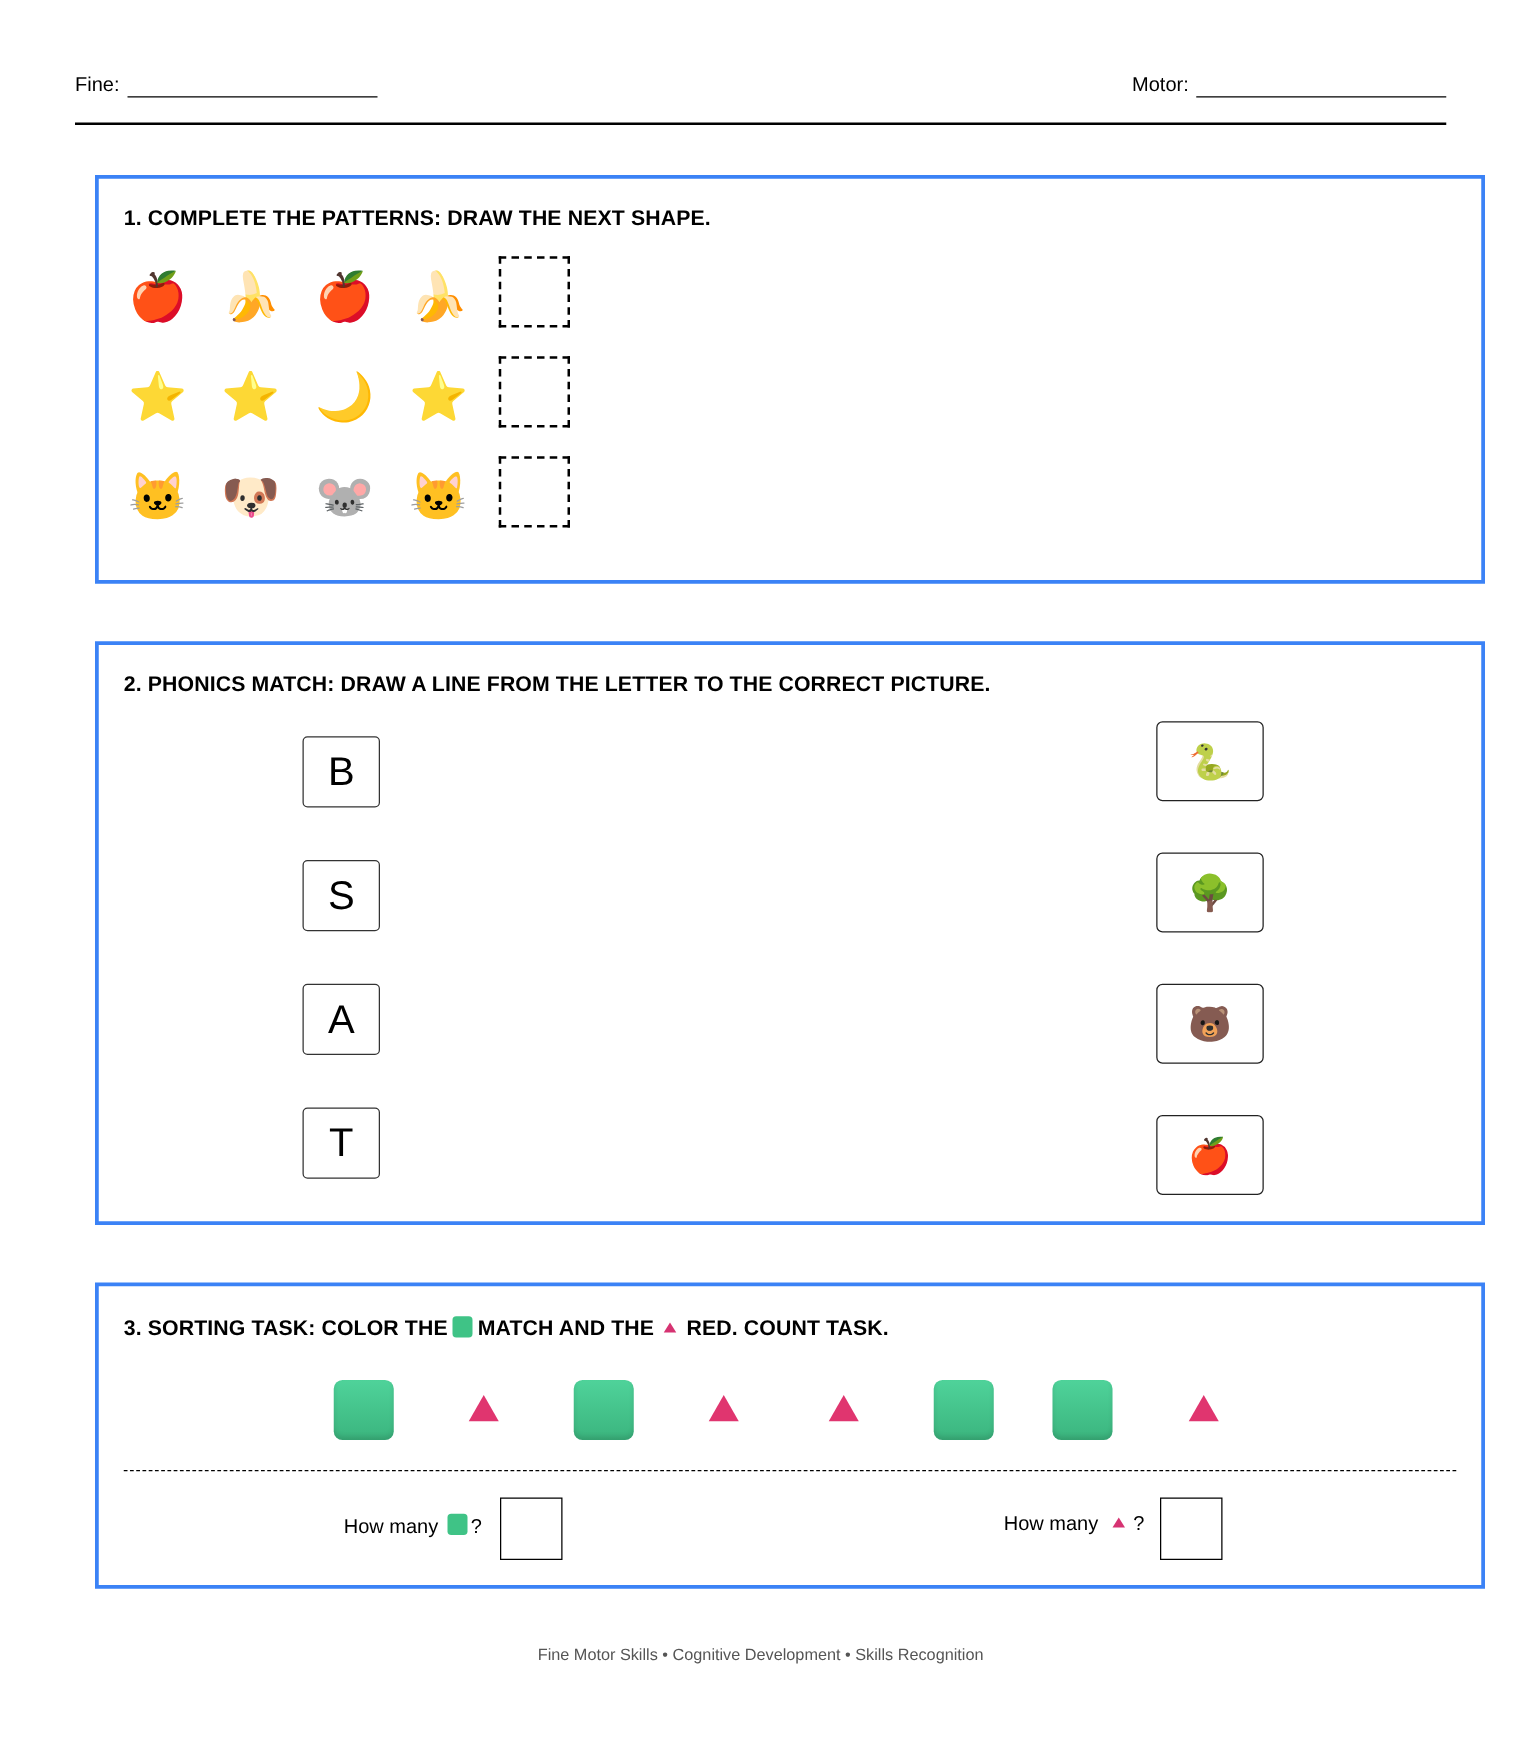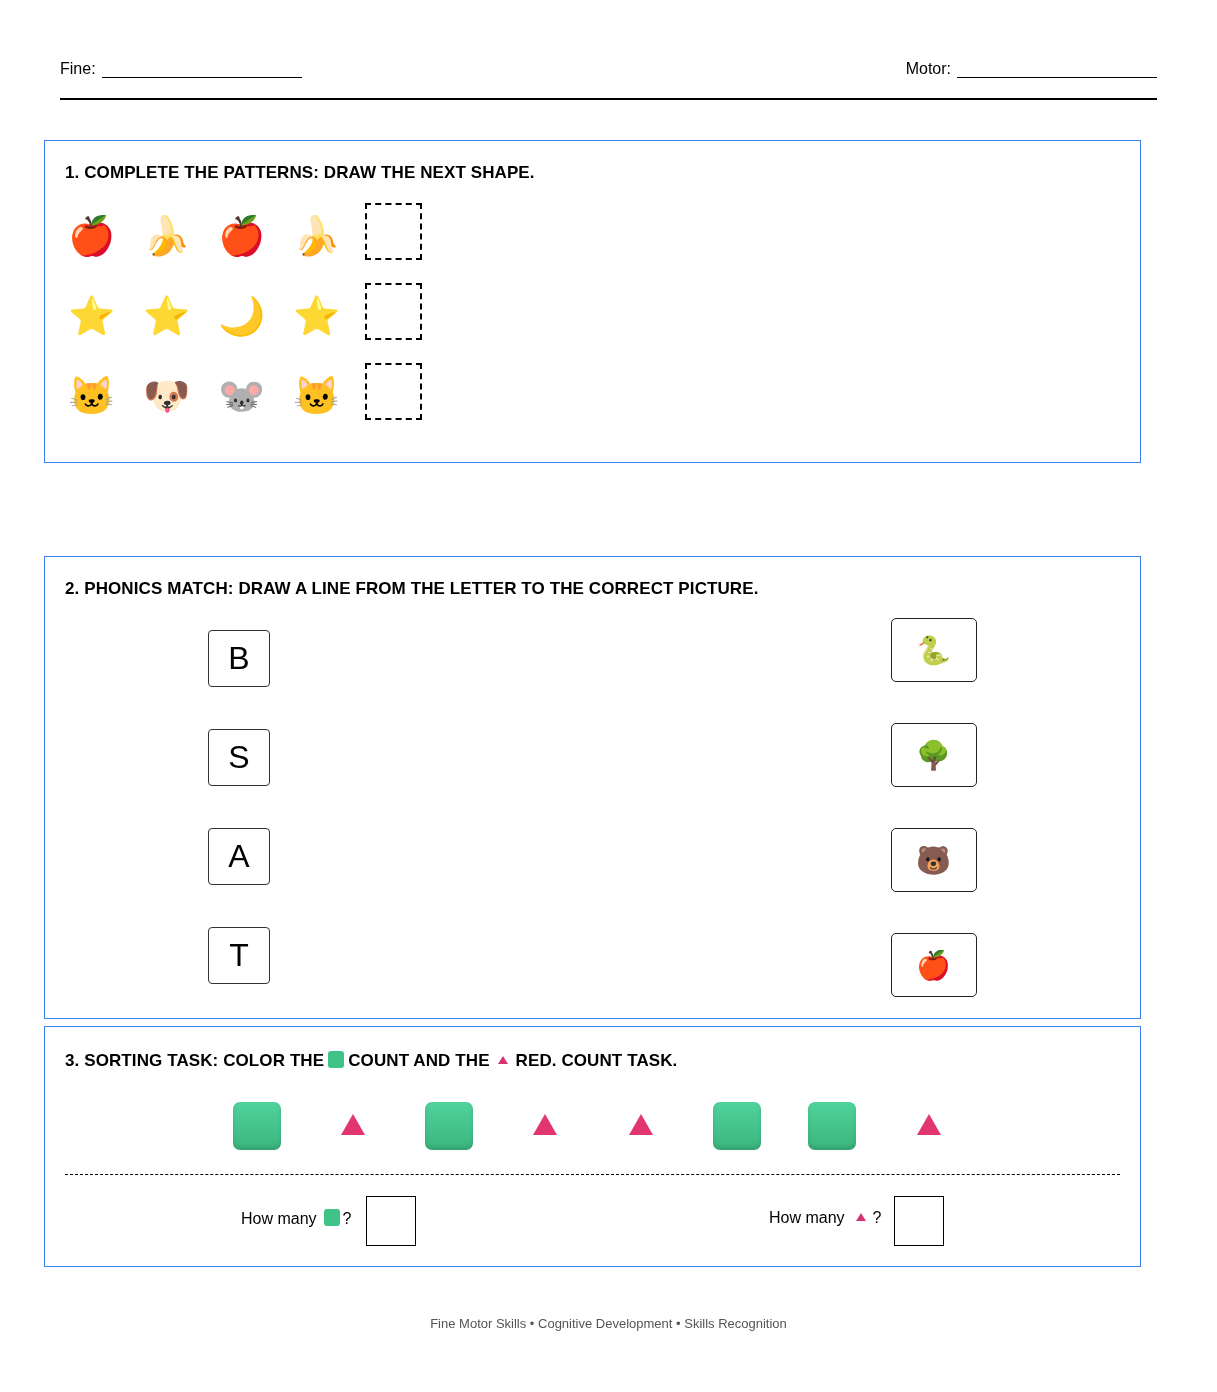--- a/index.html
+++ b/index.html
@@ -2,21 +2,21 @@
 <html><head>
 <meta charset="utf-8">
 <style>
   html, body { margin: 0; padding: 0; background: #ffffff; }
   body { width: 1217px; height: 1392px; position: relative; font-family: "Liberation Sans", sans-serif; color: #000; }
   .header { position: absolute; left: 60px; top: 58px; width: 1097px; height: 40px; border-bottom: 2px solid #000; }
   .field { position: absolute; top: 2px; font-size: 16px; display: flex; align-items: flex-end; }
   .field .line { display: inline-block; width: 200px; border-bottom: 1px solid #000; height: 14px; margin-left: 6px; }
   .field-name { left: 0; }
   .field-date { right: 0; }
-  .section { position: absolute; left: 44px; width: 1095px; border: 1px solid #3b82f6; }
+  .section { position: absolute; left: 76px; width: 1095px; border: 3px solid #3b82f6; padding-left: 11px; }
   .sec-title { position: absolute; left: 20px; font-weight: bold; font-size: 17px; letter-spacing: 0.1px; }
   .emoji-cell { position: absolute; width: 50px; height: 50px; display: flex; align-items: center; justify-content: center; font-size: 38px; line-height: 1; }
   .blank-box { position: absolute; width: 57px; height: 57px; border: 2px dashed #000; box-sizing: border-box; }
   .letter-box { position: absolute; left: 163px; width: 62px; height: 57px; border: 1px solid #333; border-radius: 4px; display: flex; align-items: center; justify-content: center; font-size: 32px; box-sizing: border-box; }
   .pic-box { position: absolute; left: 846px; width: 86px; height: 64px; border: 1px solid #222; border-radius: 5px; display: flex; align-items: center; justify-content: center; font-size: 28px; box-sizing: border-box; }
   .shape-sq { position: absolute; top: 75px; width: 48px; height: 48px; border-radius: 7px; background: linear-gradient(180deg,#4fd39a 0%, #3bb57e 100%); box-shadow: inset 0 -3px 4px rgba(0,0,0,0.12); }
   .shape-tri { position: absolute; top: 87px; width: 0; height: 0; border-left: 12px solid transparent; border-right: 12px solid transparent; border-bottom: 21px solid #e0356f; }
   .inline-sq { display: inline-block; width: 16px; height: 17px; border-radius: 3px; background: #3fc386; vertical-align: -2px; margin: 0 4px; }
   .inline-tri { display: inline-block; width: 0; height: 0; border-left: 5px solid transparent; border-right: 5px solid transparent; border-bottom: 8px solid #d63372; vertical-align: 2px; margin: 0 8px; }
   .dash-divider { position: absolute; left: 20px; right: 20px; top: 147px; border-top: 1px dashed #000; }
@@ -53,21 +53,21 @@
   <div class="emoji-cell" style="left:247px; top:150px;">⭐</div>
   <div class="blank-box" style="left:320px; top:142px;"></div>
 
   <div class="emoji-cell" style="left:22px; top:230px;">🐱</div>
   <div class="emoji-cell" style="left:97px; top:230px;">🐶</div>
   <div class="emoji-cell" style="left:172px; top:230px;">🐭</div>
   <div class="emoji-cell" style="left:247px; top:230px;">🐱</div>
   <div class="blank-box" style="left:320px; top:222px;"></div>
 </div>
 
-<div class="section" style="top:513px; height:461px;margin-top:43px;">
+<div class="section" style="top:513px; height:461px;">
   <div class="sec-title" style="top:22px;">2. PHONICS MATCH: DRAW A LINE FROM THE LETTER TO THE CORRECT PICTURE.</div>
 
   <div class="letter-box" style="top:73px;">B</div>
   <div class="letter-box" style="top:172px;">S</div>
   <div class="letter-box" style="top:271px;">A</div>
   <div class="letter-box" style="top:370px;">T</div>
 
   <div class="pic-box" style="top:61px;">
     <span>🐍</span>
   </div>
@@ -77,21 +77,21 @@
   <div class="pic-box" style="top:271px;">
     <span>🐻</span>
   </div>
   <div class="pic-box" style="top:376px;">
     <span>🍎</span>
   </div>
 </div>
 
 <div class="section" style="top:1026px; height:239px;">
   <div class="sec-title" style="top:24px;">
-    <span>3. SORTING TASK: COLOR THE</span><span class="inline-sq"></span><span>COUNT AND THE</span><span class="inline-tri"></span><span>RED. COUNT TASK.</span>
+    <span>3. SORTING TASK: COLOR THE</span><span class="inline-sq"></span><span>MATCH AND THE</span><span class="inline-tri"></span><span>RED. COUNT TASK.</span>
   </div>
 
   <div class="shape-sq" style="left:188px;"></div>
   <div class="shape-tri" style="left:296px;"></div>
   <div class="shape-sq" style="left:380px;"></div>
   <div class="shape-tri" style="left:488px;"></div>
   <div class="shape-tri" style="left:584px;"></div>
   <div class="shape-sq" style="left:668px;"></div>
   <div class="shape-sq" style="left:763px;"></div>
   <div class="shape-tri" style="left:872px;"></div>

